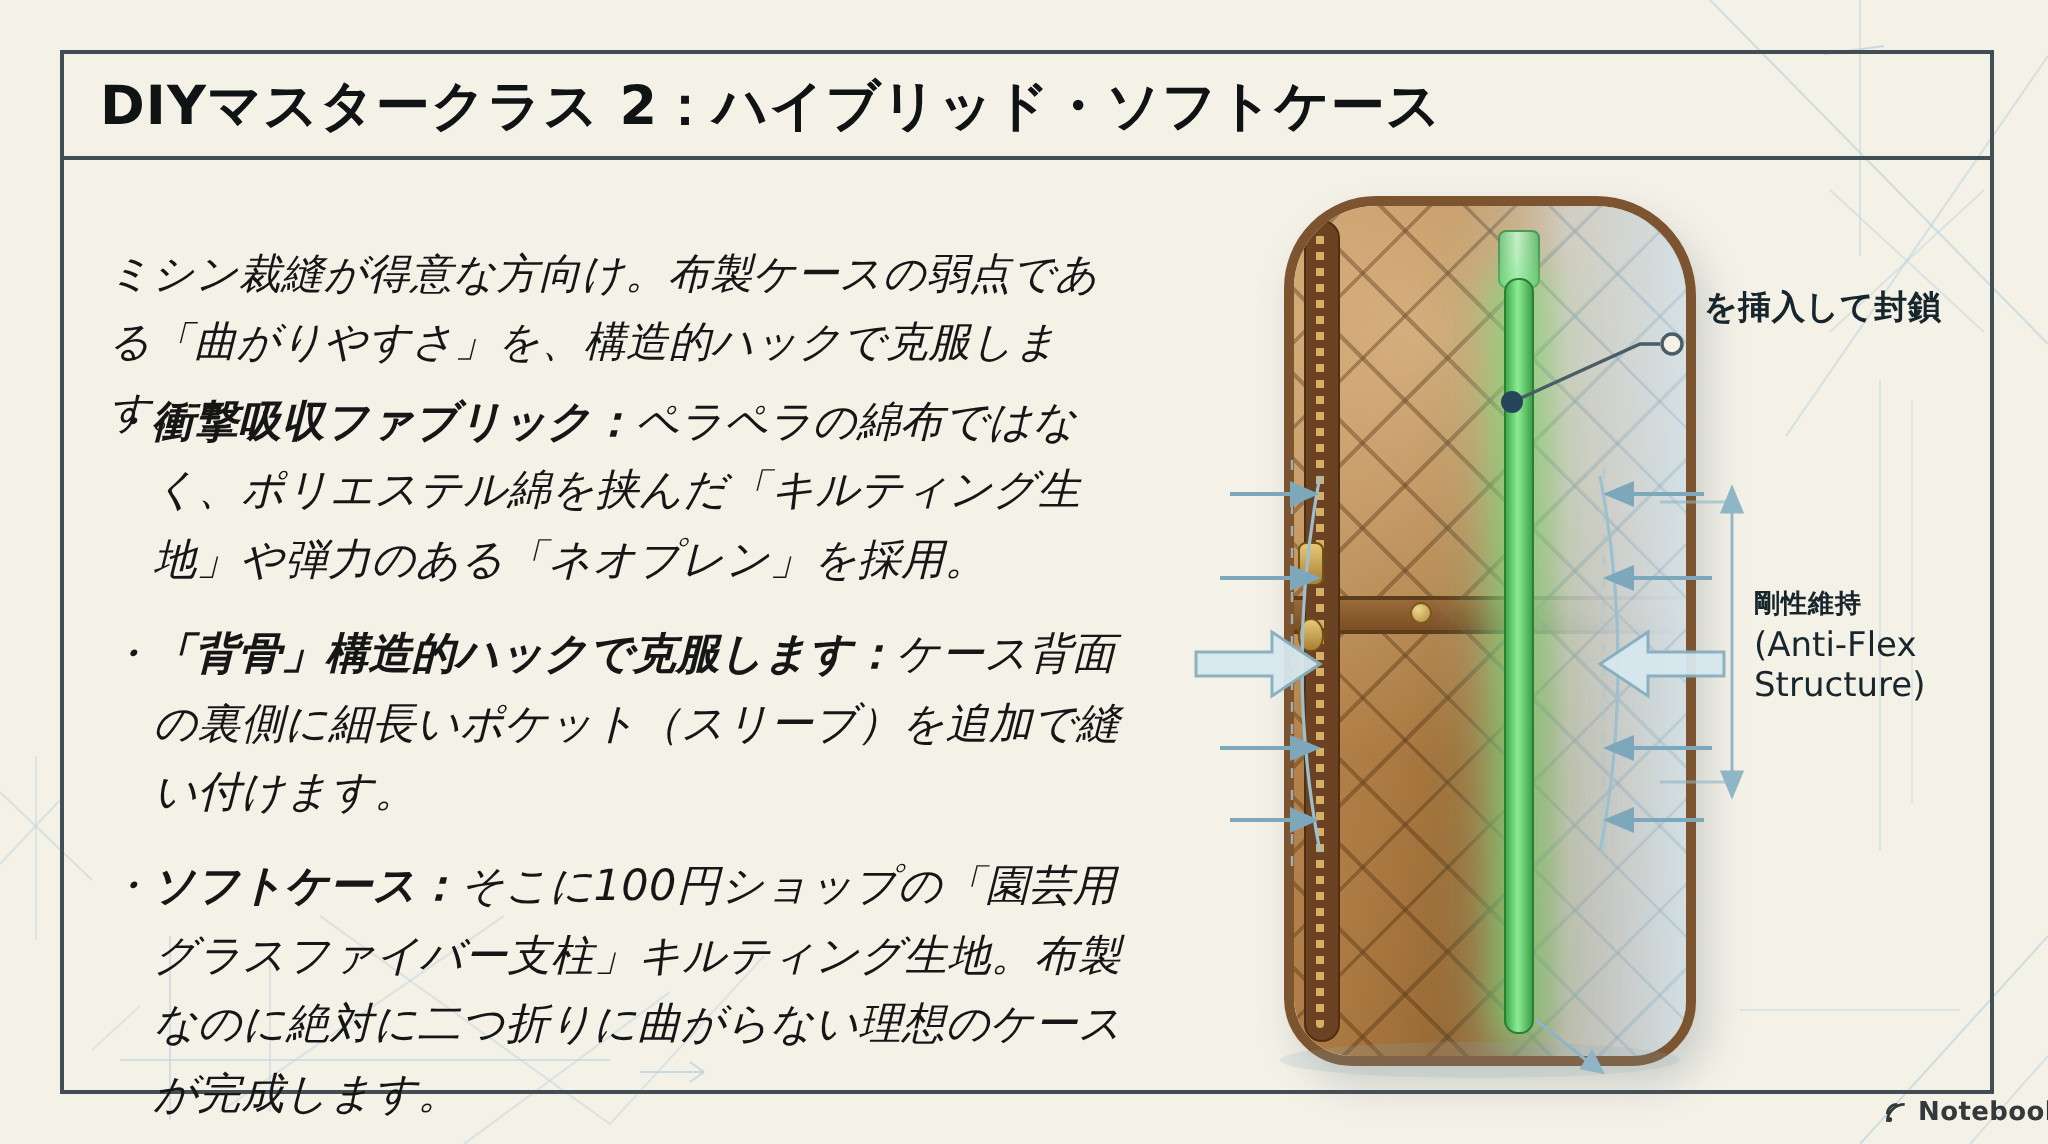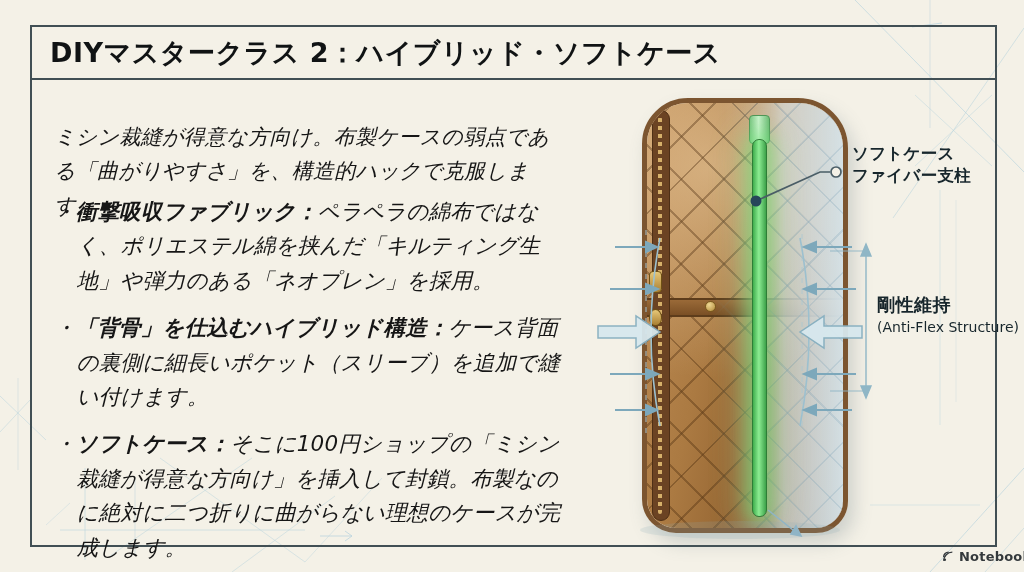--- a/index.html
+++ b/index.html
@@ -93,22 +93,22 @@
     border:1.5px solid #2e7d36; z-index:4;
     box-shadow:0 0 16px 6px rgba(110,230,120,.5), 0 0 34px 10px rgba(110,230,120,.22);
   }
   .anno{position:absolute; left:0; top:0; z-index:5;}
   
   .rod-label{
     position:absolute; left:852px; top:143px; z-index:6;
     font-size:16.5px; line-height:1.34; font-weight:600; color:#17262c; letter-spacing:.3px;
   }
   .rigid-label{position:absolute; left:877px; top:293px; z-index:6; color:#17262c;}
-  .rigid-label .jp{font-size:18px; font-weight:700; letter-spacing:.5px;}
-  .rigid-label .en{font-size:14px; font-weight:500; margin-top:2px;}
+  .rigid-label .jp{font-size:13px; font-weight:700; letter-spacing:.5px;}
+  .rigid-label .en{font-size:17px; font-weight:500; margin-top:2px;}
   
   .brand{
     position:absolute; left:941px; top:549px; z-index:6;
     display:flex; align-items:center; gap:4px;
     font-size:13px; font-weight:600; color:#34393c; letter-spacing:.2px;
   }
 </style>
 </head>
 <body>
 
@@ -149,24 +149,24 @@
       <h1>DIYマスタークラス 2：ハイブリッド・ソフトケース</h1>
     </div>
 
     <p class="intro">ミシン裁縫が得意な方向け。布製ケースの弱点である「曲がりやすさ」を、構造的ハックで克服します。</p>
 
     <div class="bullets">
       <div class="bullet">
         <span>・</span><span class="lead">衝撃吸収ファブリック：</span><span>ペラペラの綿布ではなく、ポリエステル綿を挟んだ「キルティング生地」や弾力のある「ネオプレン」を採用。</span>
       </div>
       <div class="bullet">
-        <span>・</span><span class="lead">「背骨」を仕込むハイブリッド構造：</span><span>ケース背面の裏側に細長いポケット（スリーブ）を追加で縫い付けます。</span>
+        <span>・</span><span class="lead">「背骨」構造的ハックで克服します：</span><span>ケース背面の裏側に細長いポケット（スリーブ）を追加で縫い付けます。</span>
       </div>
       <div class="bullet">
-        <span>・</span><span class="lead">ソフトケース：</span><span>そこに100円ショップの「ミシン裁縫が得意な方向け」を挿入して封鎖。布製なのに絶対に二つ折りに曲がらない理想のケースが完成します。</span>
+        <span>・</span><span class="lead">ソフトケース：</span><span>そこに100円ショップの「園芸用グラスファイバー支柱」キルティング生地。布製なのに絶対に二つ折りに曲がらない理想のケースが完成します。</span>
       </div>
     </div>
   </div>
 
   <div class="illus">
     <div class="case">
       <div class="leather"></div>
       <div class="quilt"></div>
       <div class="pocket-band"></div>
       <div class="rivet"></div>
@@ -229,22 +229,21 @@
 
       <ellipse cx="150" cy="442" rx="100" ry="9" fill="rgba(140,170,185,.18)"></ellipse>
       <g stroke="#8fb4c6" stroke-width="1.6" fill="#8fb4c6">
         <line x1="178" y1="422" x2="208" y2="446"></line>
         <polygon points="201,446 211,448 206,438"></polygon>
       </g>
     </svg>
   </div>
 
   <div class="rod-label">
-    <div>ソフトケース</div>
-    <div>ファイバー支柱</div>
+    <div>を挿入して封鎖</div>
   </div>
 
   <div class="rigid-label">
     <div class="jp">剛性維持</div>
     <div class="en">(Anti-Flex Structure)</div>
   </div>
 
   <div class="brand">
     <svg width="14" height="13" viewBox="0 0 24 24">
       <g stroke="#34393c" stroke-width="2.6" fill="none">

